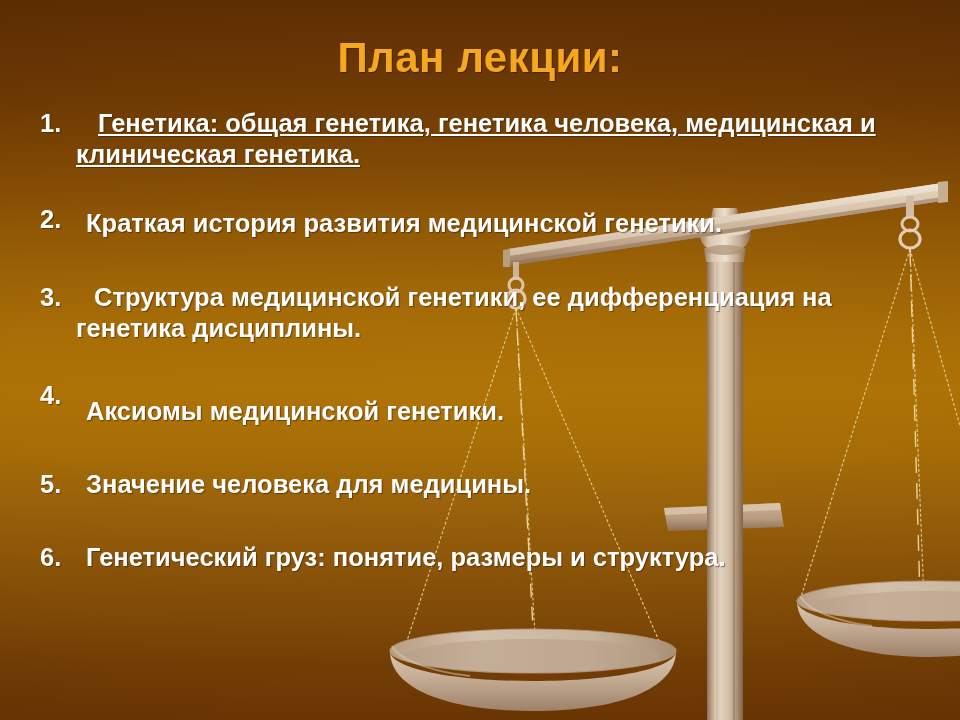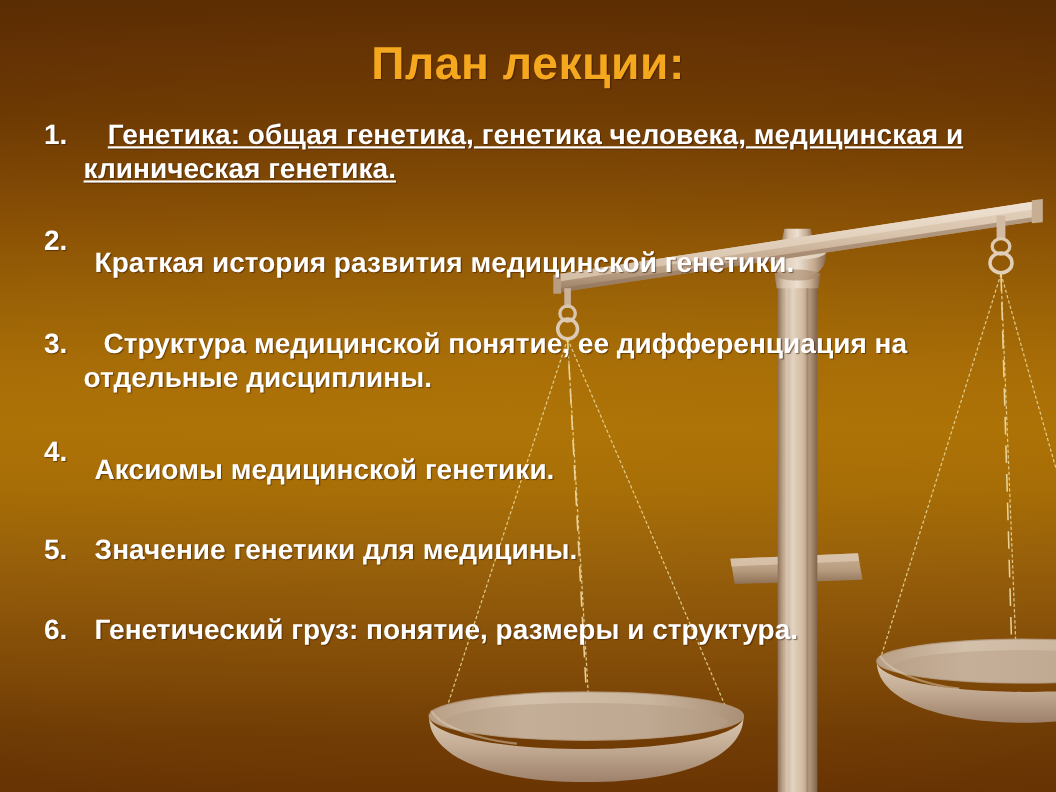--- a/index.html
+++ b/index.html
@@ -87,21 +87,21 @@
     width: 36px;
     text-align: left;
   }
   .txt {
     flex: 1 1 auto;
     text-indent: 18px;
   }
   
   .item.i1 { margin-bottom: 34px; }
   .item.i2 { margin-bottom: 38px; }
-  .item.i2 .txt { line-height: 1.55; margin-top: 16px; }
+  .item.i2 .txt { line-height: 1.55; }
   .item.i3 { margin-bottom: 36px; }
   .item.i3 .txt { text-indent: 18px; }
   .item.i4 { margin-bottom: 42px; }
   .item.i5 { margin-bottom: 42px; }
   .item.i6 .txt { text-indent: 10px; }
   .item.i1 .txt { text-indent: 22px; text-decoration: underline; }
   .item.i2 .txt { text-indent: 10px; }
   .item.i4 .txt { text-indent: 10px; margin-top: 16px; }
   .item.i5 .txt { text-indent: 10px; }
 </style>
@@ -248,31 +248,31 @@
         <span class="txt">Генетика: общая генетика, генетика человека, медицинская и клиническая генетика.</span>
       </div>
 
       <div class="item i2">
         <span class="num">2.</span>
         <span class="txt">Краткая история развития медицинской генетики.</span>
       </div>
 
       <div class="item i3">
         <span class="num">3.</span>
-        <span class="txt">Структура медицинской понятие, ее дифференциация на отдельные дисциплины.</span>
+        <span class="txt">Структура медицинской генетики, ее дифференциация на генетика дисциплины.</span>
       </div>
 
       <div class="item i4">
         <span class="num">4.</span>
         <span class="txt">Аксиомы медицинской генетики.</span>
       </div>
 
       <div class="item i5">
         <span class="num">5.</span>
-        <span class="txt">Значение генетики для медицины.</span>
+        <span class="txt">Значение человека для медицины.</span>
       </div>
 
       <div class="item i6">
         <span class="num">6.</span>
         <span class="txt">Генетический груз: понятие, размеры и структура.</span>
       </div>
 
     </div>
   </div>
 

